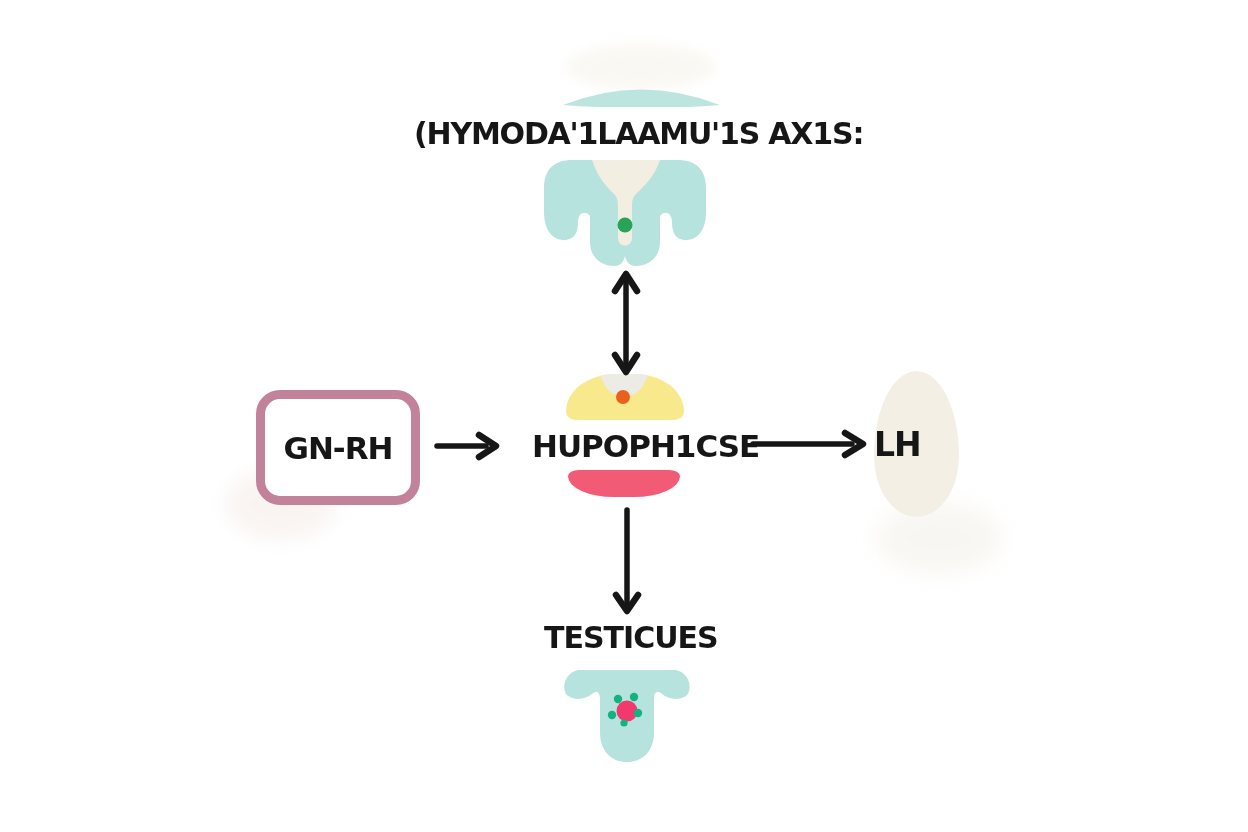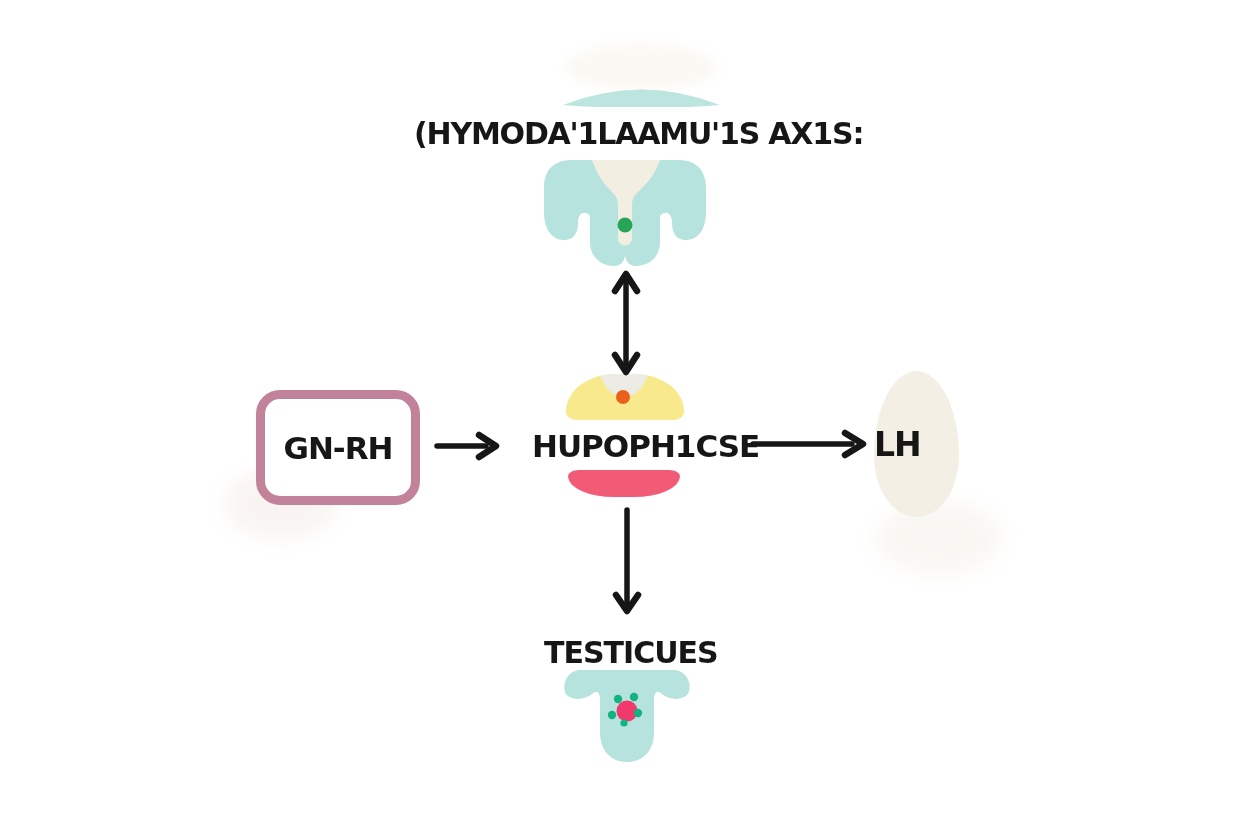--- a/index.html
+++ b/index.html
@@ -62,21 +62,21 @@
   
   .lh-egg {
     left:874px; top:371px; width:85px; height:146px;
     background:var(--c-egg-beige,#f3efe4);
     border-radius:50% 50% 50% 50% / 58% 58% 42% 42%;
     display:flex; align-items:center; justify-content:flex-start;
   }
   .lh-egg .label { position:static; font-size:33px; letter-spacing:-1px; }
 
   
-  .testes-label { left:544px; top:620px; width:170px; font-size:30px; letter-spacing:-1px;margin-top:15px; }
+  .testes-label { left:544px; top:620px; width:170px; font-size:30px; letter-spacing:-1px; }
   .testis-blob  { left:560px; top:666px; width:134px; height:100px; }
   .fill-pink-dot { fill:var(--c-pink-dot,#f1396e); }
   .fill-mini-green { fill:var(--c-mini-dot-green,#12b37f); }
 
   
   .arrows { position:absolute; left:0; top:0; width:1248px; height:832px; pointer-events:none; }
   .arrow-stroke {
     stroke:var(--c-arrow,#161616); stroke-width:5.5; fill:none;
     stroke-linecap:round; stroke-linejoin:round;
   }

